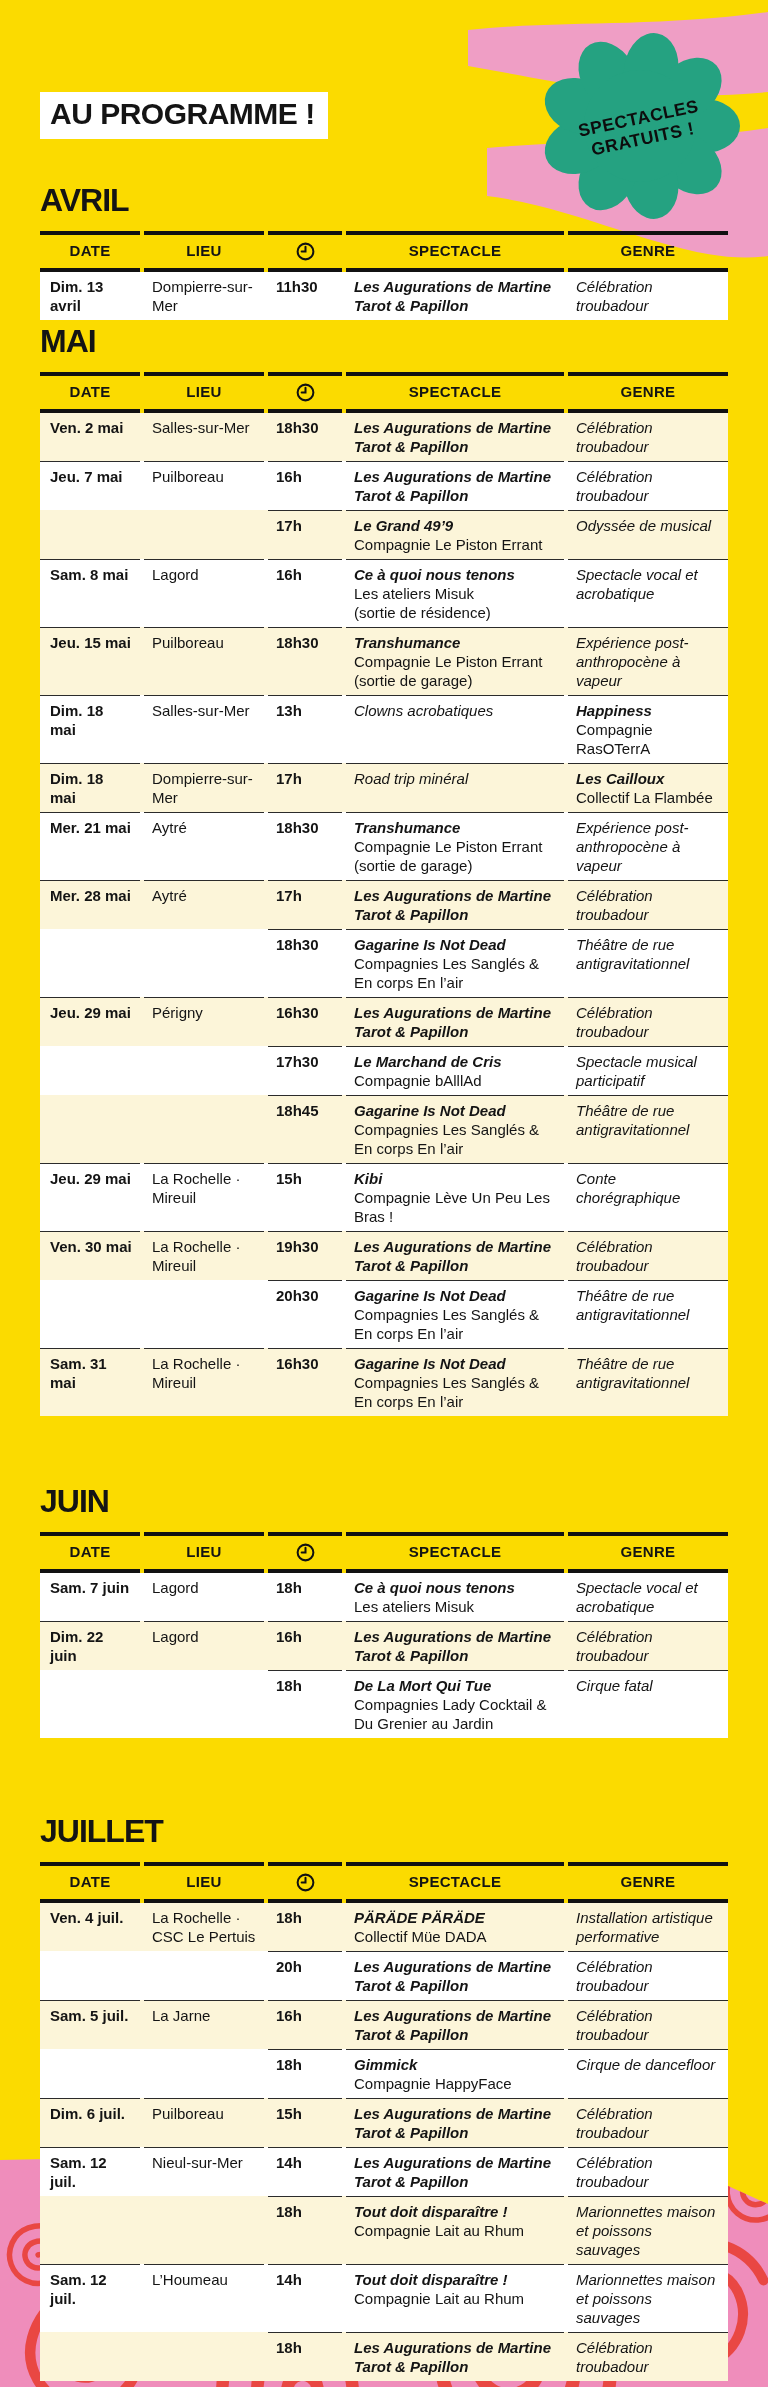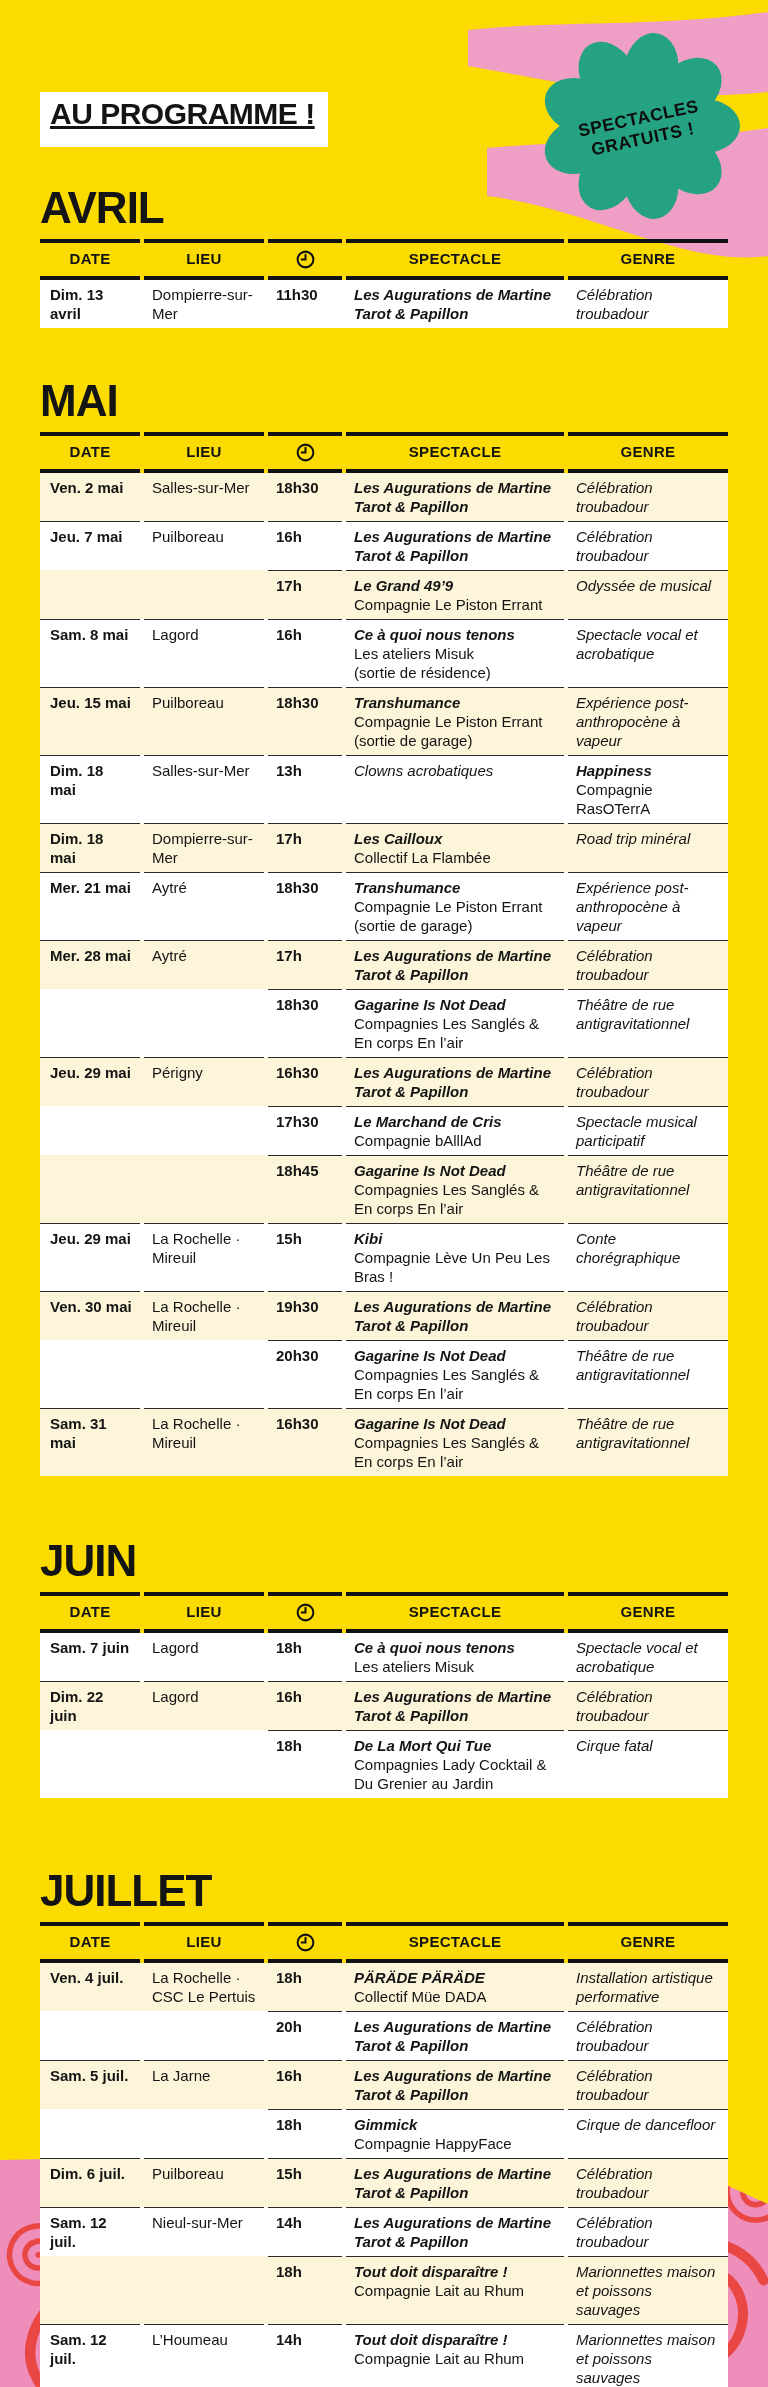--- a/index.html
+++ b/index.html
@@ -17,26 +17,26 @@
   #bottom-decor{left:0;bottom:0;}
   .brush{fill:var(--pink-light);}
   .petal,.flower-center{fill:var(--green);}
   .badge-text{fill:#0d0d0d;font-weight:700;font-size:17.5px;letter-spacing:.6px;}
   .pink-ground{fill:var(--pink);}
   .spiral{stroke:var(--red);stroke-width:10;fill:none;stroke-linecap:round;}
 
   .content{position:relative;z-index:1;padding:92px 40px 0 40px;}
   .title-box{
     display:inline-block;background:var(--white);
-    padding:5px 13px 16px 10px;font-size:30px;font-weight:800;letter-spacing:-.5px;text-decoration:underline;
+    padding:5px 13px 8px 10px;font-size:30px;font-weight:800;letter-spacing:-.5px;
   }
   .month{margin:0;}
-  .month-title{font-size:44px;line-height:42px;font-weight:800;letter-spacing:-1px;margin:0 0 10px 0;}
+  .month-title{font-size:32px;line-height:42px;font-weight:800;letter-spacing:-1px;margin:0 0 10px 0;}
   .m0 .month-title{margin-top:40px;}
-  .m1 .month-title{margin-top:52px;}
+  .m1 .month-title{}
   .m2 .month-title{margin-top:64px;}
   .m3 .month-title{margin-top:72px;}
 
   .prow{display:grid;grid-template-columns:100px 120px 74px 218px 1fr;column-gap:4px;}
   .phead .cell{
     border-top:4px solid #111;border-bottom:4px solid #111;
     padding:6px 2px;text-align:center;font-weight:700;font-size:15px;line-height:19px;letter-spacing:.3px;
   }
   .phead .cell svg{display:block;margin:0 auto;}
   .data{background:var(--white);}
@@ -198,25 +198,25 @@
             <div class="cell c-genre">Clowns acrobatiques</div>
             <div class="cell c-spectacle">
               <div class="t-title">Happiness</div>
               <div class="t-company">Compagnie RasOTerrA</div>
             </div>
           </div>
           <div class="prow data alt sep-full">
             <div class="cell c-date">Dim. 18 mai</div>
             <div class="cell c-lieu">Dompierre-sur-Mer</div>
             <div class="cell c-time">17h</div>
+            <div class="cell c-genre">Road trip minéral</div>
             <div class="cell c-spectacle">
               <div class="t-title">Les Cailloux</div>
               <div class="t-company">Collectif La Flambée</div>
             </div>
-            <div class="cell c-genre">Road trip minéral</div>
           </div>
           <div class="prow data sep-full">
             <div class="cell c-date">Mer. 21 mai</div>
             <div class="cell c-lieu">Aytré</div>
             <div class="cell c-time">18h30</div>
             <div class="cell c-spectacle">
               <div class="t-title">Transhumance</div>
               <div class="t-company">Compagnie Le Piston Errant</div>
               <div class="t-note">(sortie de garage)</div>
             </div>

